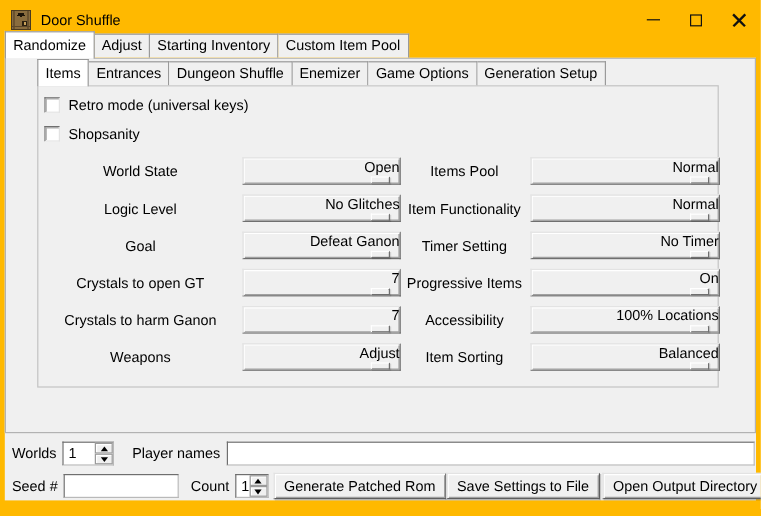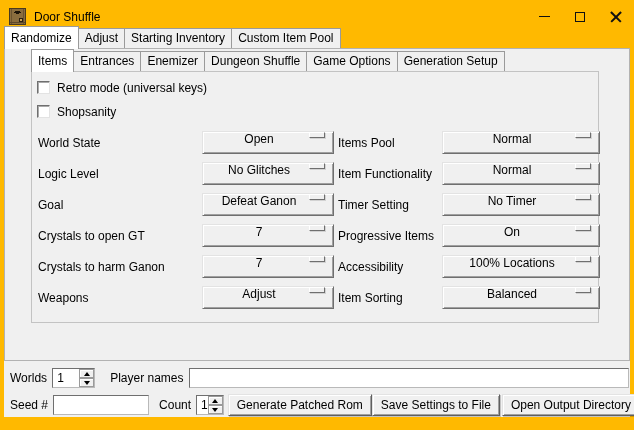--- a/index.html
+++ b/index.html
@@ -94,29 +94,30 @@
   .cb-label { padding-top:1px; }
   
   .grid {
     margin-top:8px; margin-left:1px;
     display:grid;
     grid-template-columns:160px 132px 100px 158px;
     grid-column-gap:4px;
     grid-auto-rows:31px;
     align-items:center;
   }
-  .g-label { text-align:left; padding-right:2px; white-space:nowrap; }
+  .g-label { text-align:center; padding-right:2px; white-space:nowrap; }
   .dropdown {
     height:23px;
     background:#f0f0f0;
     border:1px solid;
     border-color:#e3e3e3 #6f6f6f #6f6f6f #e3e3e3;
     box-shadow:inset 1px 1px 0 #ffffff, inset -1px -1px 0 #a0a0a0;
-    display:flex; align-items:flex-start;
-    cursor:default;
+    display:flex; align-items:flex-end;
+    cursor:default;
+    flex-direction:column;
   }
   .dd-value { flex:1; text-align:center; padding-left:6px; }
   .dd-indicator {
     width:16px; height:6px;
     margin:0 8px 0 0;
     background:#f0f0f0;
     border:1px solid;
     border-color:#ffffff #6f6f6f #6f6f6f #ffffff;
     box-shadow:1px 1px 0 rgba(0,0,0,0.12);
     flex:0 0 auto;
@@ -215,22 +216,22 @@
       <div class="tab">Adjust</div>
       <div class="tab">Starting Inventory</div>
       <div class="tab">Custom Item Pool</div>
     </div>
 
     <div class="outer-pane">
 
       <div class="tabrow sub-tabrow">
         <div class="tab active">Items</div>
         <div class="tab">Entrances</div>
+        <div class="tab">Dungeon Shuffle</div>
         <div class="tab">Enemizer</div>
-        <div class="tab">Dungeon Shuffle</div>
         <div class="tab">Game Options</div>
         <div class="tab">Generation Setup</div>
       </div>
 
       <div class="inner-pane">
 
         <div class="cb-row">
           <div class="checkbox"></div>
           <span class="cb-label">Retro mode (universal keys)</span>
         </div>

